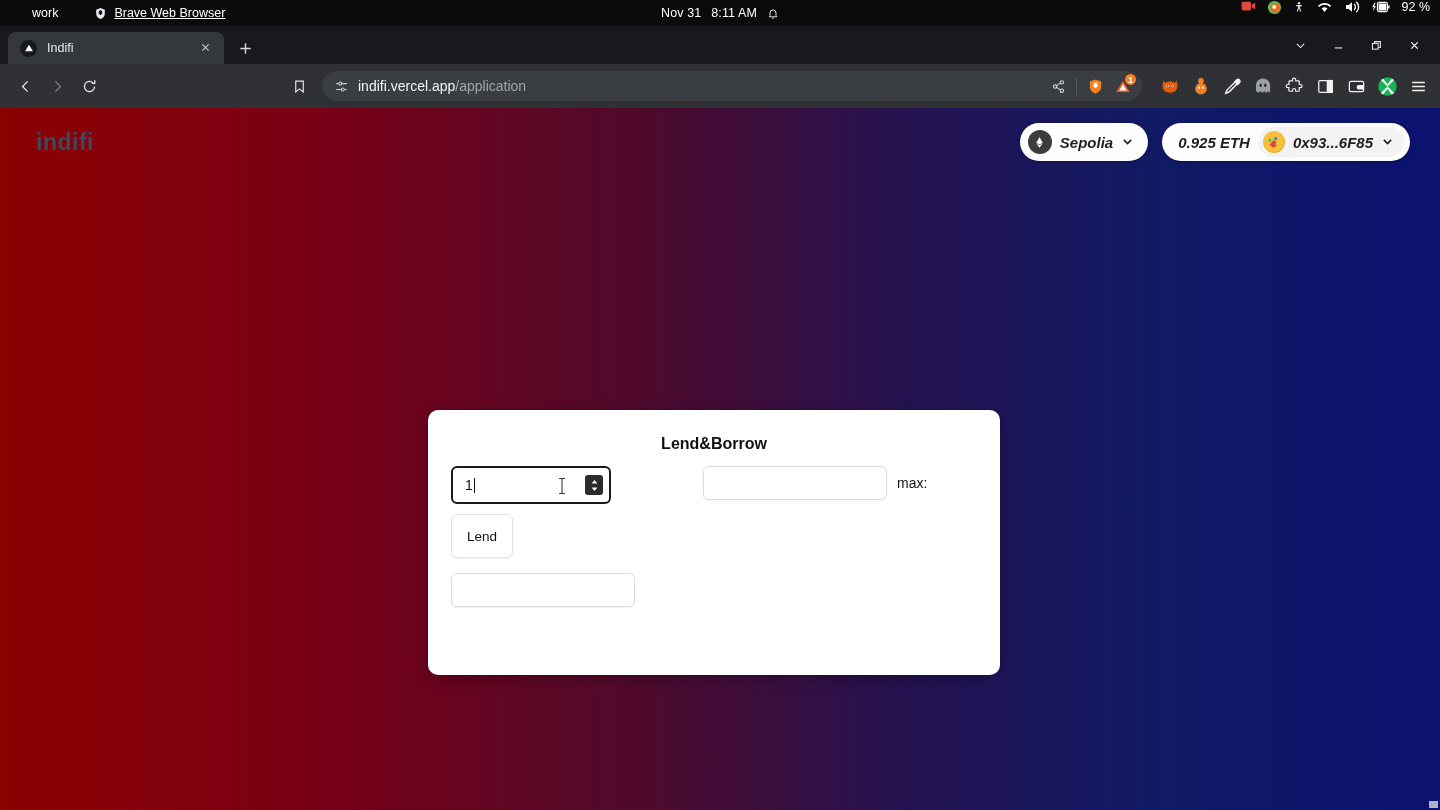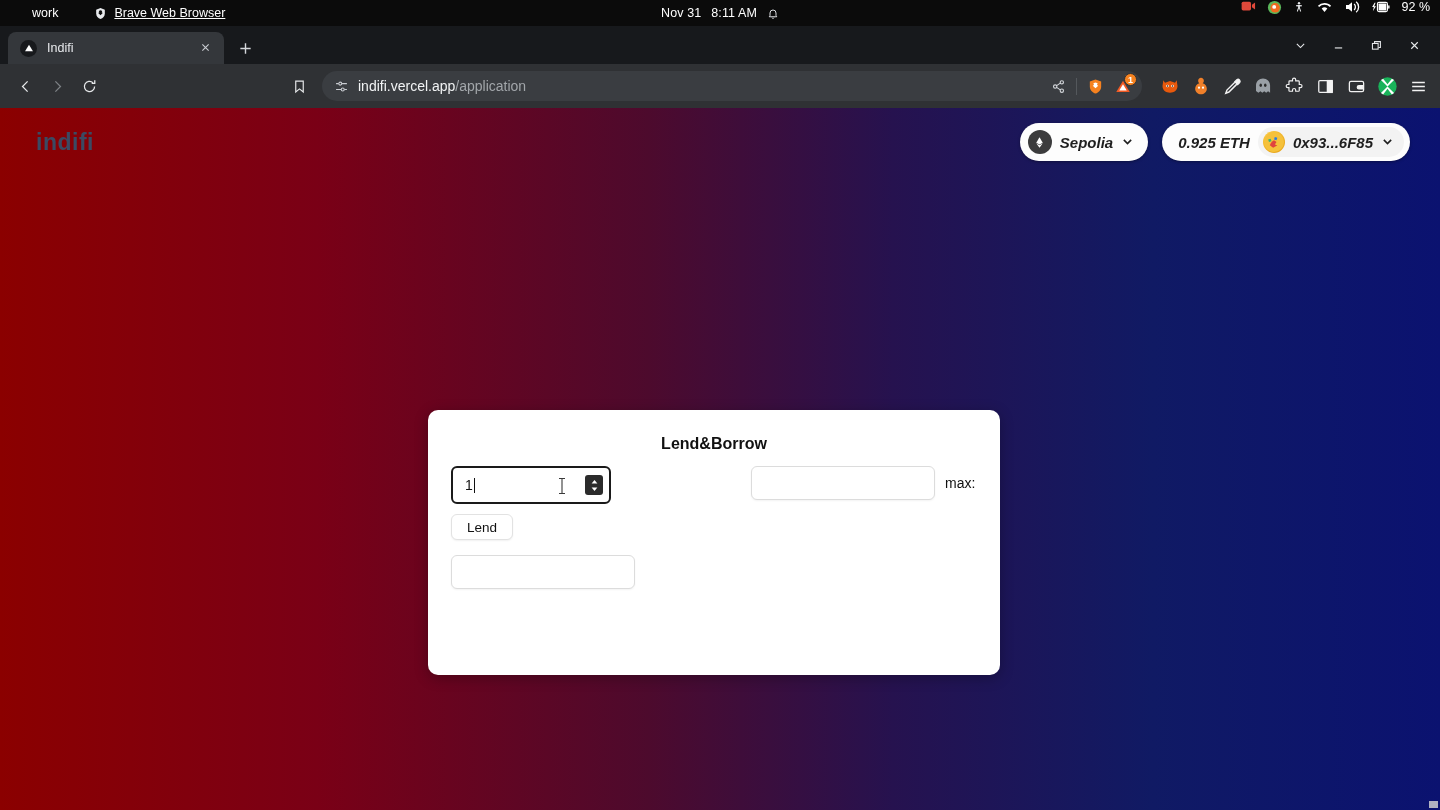--- a/index.html
+++ b/index.html
@@ -200,29 +200,29 @@
     color: #3a3a3a;
   }
   .text-input {
     height: 34px; border: 1px solid #dcdcdc; border-radius: 6px;
     background: #fff;
     box-shadow: 0 1px 2px rgba(0,0,0,.05);
   }
   .input-lend-repay { width: 184px; }
   .input-borrow { width: 184px; }
   .btn {
-    height: 26px; min-width: 62px;
+    height: 44px; min-width: 62px;
     border: 1px solid #e2e2e2; border-radius: 6px;
     background: #fff;
     font-size: 13.5px; color: #111;
     display: inline-flex; align-items: center; justify-content: center;
     padding: 0 13px;
     box-shadow: 0 1px 2px rgba(0,0,0,.06);
   }
-  .row-max { display:flex; align-items:center; gap: 10px; margin-left: 48px; }
+  .row-max { display:flex; align-items:center; gap: 10px; }
   .max-label { font-size: 14px; color: #111; }
   .mt12 { margin-top: 10px; }
   .mt16 { margin-top: 15px; }
 
   .corner-artifact {
     position: absolute; right: 2px; bottom: 2px;
     width: 9px; height: 7px; background: #cfcfcf; opacity: .85;
   }
 </style>
 </head>

